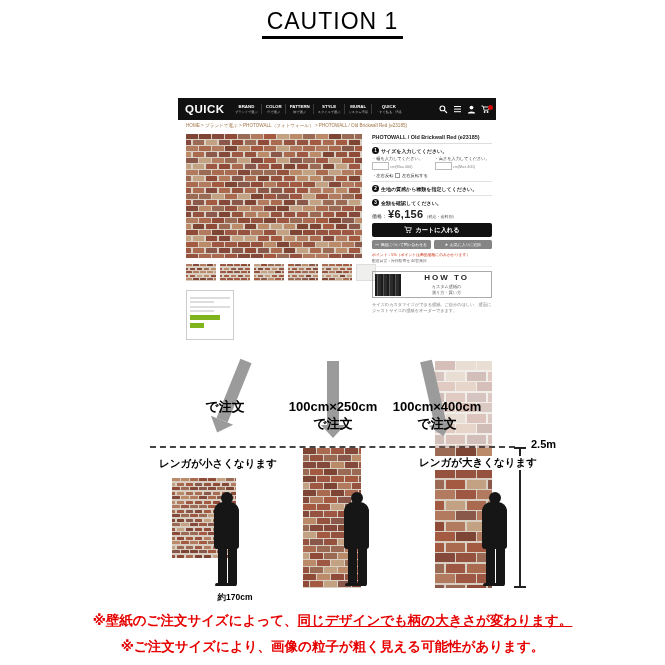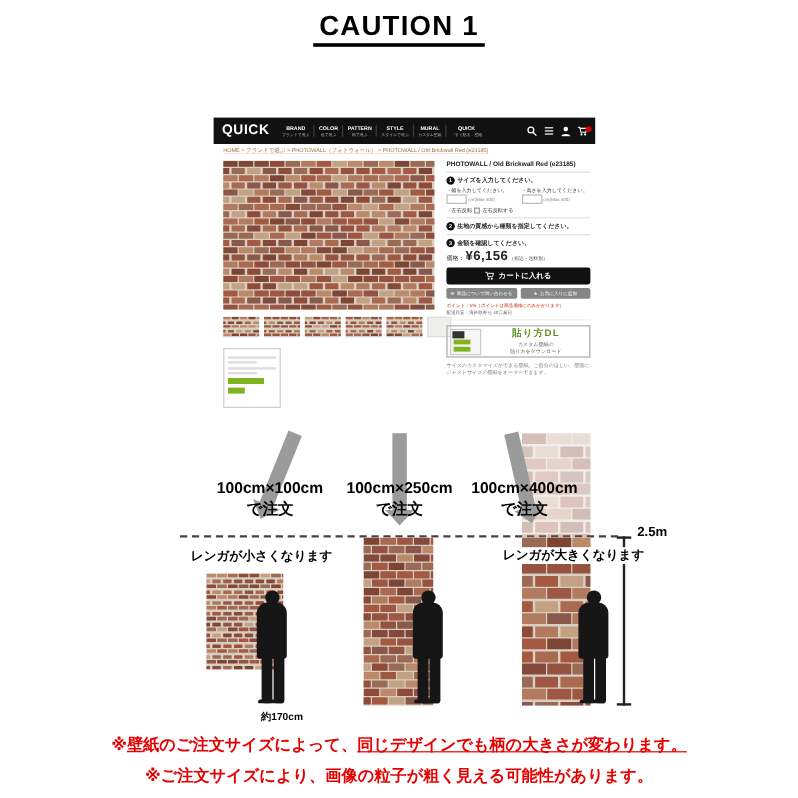--- a/index.html
+++ b/index.html
@@ -3,21 +3,21 @@
 <meta charset="utf-8">
 <style>
   * { margin:0; padding:0; box-sizing:border-box; }
   html,body { background:#fff; }
   #canvas {
     position:relative; width:665px; height:665px; background:#fff;
     font-family:"Liberation Sans","DejaVu Sans",sans-serif; overflow:hidden; color:#000;
   }
   
   .caution-title { position:absolute; top:8px; left:0; right:0; text-align:center; }
-  .caution-title span { display:inline-block; font-size:23px; font-weight:bold; letter-spacing:1px;
+  .caution-title span { display:inline-block; font-size:23px; font-weight:normal; letter-spacing:1px;
     border-bottom:3px solid #000; padding:0 5px 1px; }
   .subtitle { position:absolute; top:61px; left:0; right:0; text-align:center;
     font-size:12.5px; line-height:1.55; color:#111; }
   
   .webshot { position:absolute; left:178px; top:98px; width:318px; height:262px; background:#fff; }
   .ws-header { position:absolute; left:0; top:0; width:318px; height:22px;
     background:var(--header-bg); display:flex; align-items:center; }
   .ws-logo { font-size:11.5px; font-weight:bold; color:#fff; margin-left:7px; letter-spacing:.5px; }
   .ws-nav { display:flex; margin-left:7px; }
   .ws-nav-item { padding:0 3.5px; border-left:1px solid #3a3a3a; text-align:center; line-height:1.25; cursor:pointer; }
@@ -702,37 +702,36 @@
         </button>
         <button class="gray-btn">
           <span>★</span>
           <span>お気に入りに追加</span>
         </button>
       </div>
       <div class="note-red">ポイント：5%（ポイントは商品価格にのみかかります）</div>
       <div class="note-gray">配送目安：海外取寄せ 40営業日</div>
 
       <div class="info-box">
-        <div class="dl-img"></div>
+        <div class="howto-img"></div>
         <div class="info-text">
-          <div class="info-title dl-title">貼り方DL</div>
+          <div class="info-title">HOW TO</div>
           <div class="info-sub">カスタム壁紙の</div>
-          <div class="info-sub">貼り方をダウンロード</div>
+          <div class="info-sub">測り方・買い方</div>
         </div>
       </div>
       <div class="footer-note">サイズのカスタマイズができる壁紙。ご自分のほしい、壁面にジャストサイズの壁紙をオーダーできます。</div>
     </div>
   </div>
 
   <div class="order-arrow arrow-1"></div>
   <div class="order-arrow arrow-2"></div>
   <div class="order-arrow arrow-3"></div>
 
   <div class="order-label label-1">
-    <div>100cm×100cm</div>
     <div>で注文</div>
   </div>
   <div class="order-label label-2">
     <div>100cm×250cm</div>
     <div>で注文</div>
   </div>
   <div class="order-label label-3">
     <div>100cm×400cm</div>
     <div>で注文</div>
   </div>

